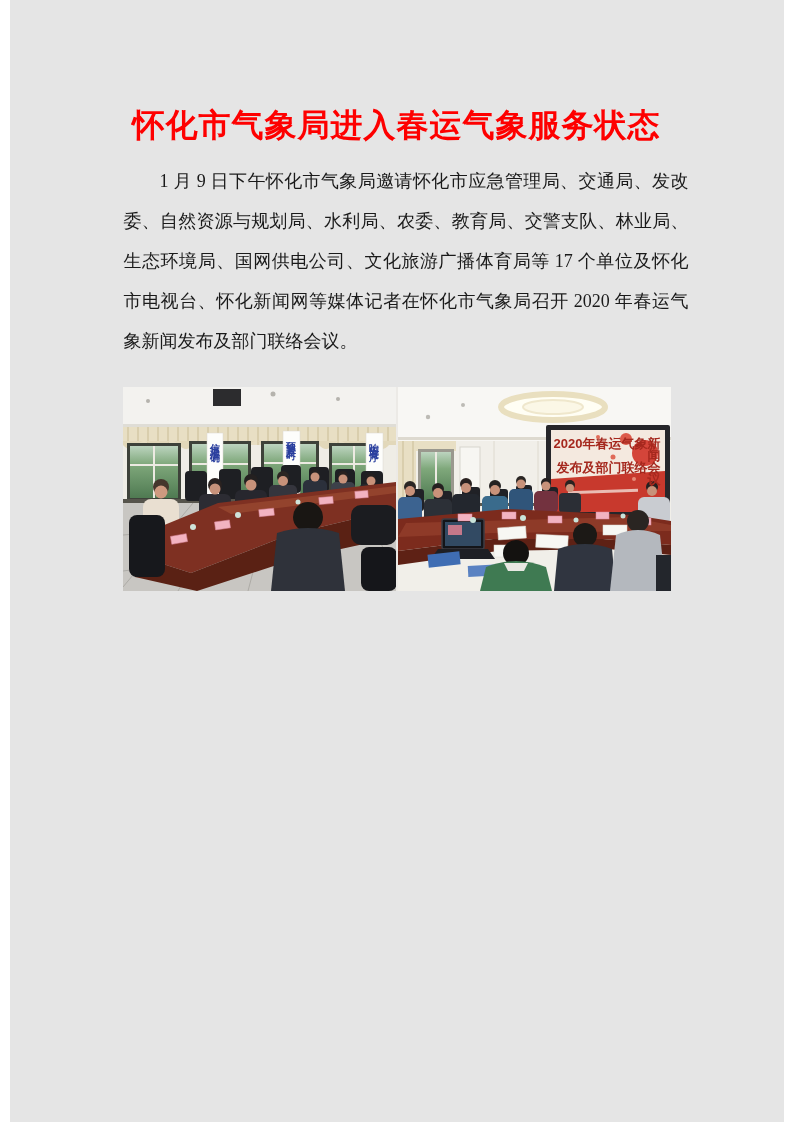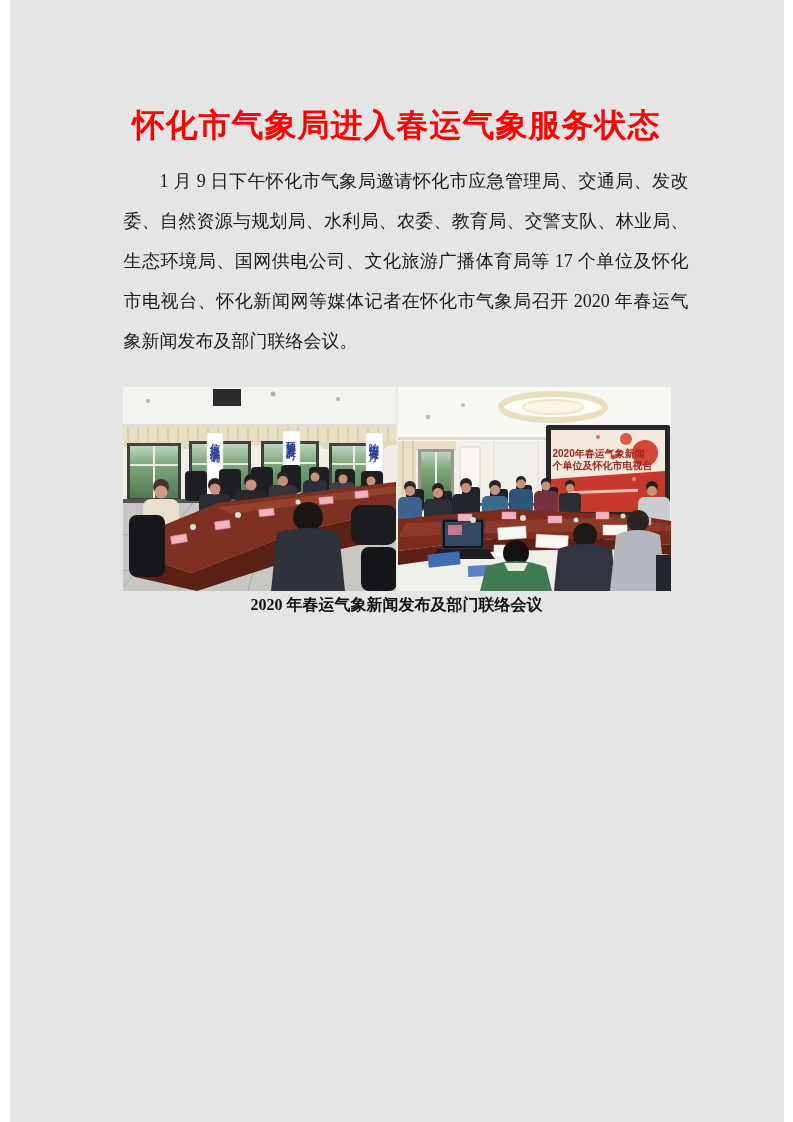--- a/index.html
+++ b/index.html
@@ -42,24 +42,24 @@
     writing-mode:vertical-rl;text-orientation:upright;
     font-family:"Liberation Sans",sans-serif;
     font-size:10px;font-weight:bold;color:#2a3f9e;
     letter-spacing:3px;line-height:16px;
     width:16px;overflow:hidden;
   }
   .banner-1{left:84px;top:48px;height:62px;}
   .banner-2{left:160px;top:46px;height:72px;}
   .banner-3{left:243px;top:48px;height:74px;}
   .screen-text{
-    position:absolute;left:430px;top:61px;width:108px;
-    text-align:left;color:#a5281e;
+    position:absolute;left:430px;top:51px;width:108px;
+    text-align:right;color:#a5281e;
     font-family:"Liberation Sans",sans-serif;
-    font-size:10px;line-height:12px;font-weight:bold;
+    font-size:13px;line-height:12px;font-weight:bold;
   }
   figcaption{
     margin-top:4px;
     text-align:center;
     font-size:16px;line-height:20px;font-weight:bold;
     font-family:"Liberation Serif",serif;
     color:#111111;
   }
 </style>
 </head>
@@ -321,19 +321,18 @@
             <rect x="258" y="168" width="15" height="36" fill="#23262c"></rect>
           </g>
         </g>
       </svg>
 
       <div class="banner-text banner-1">信息准确</div>
       <div class="banner-text banner-2">预警及时</div>
       <div class="banner-text banner-3">响应有序</div>
       <div class="screen-text">
         <div>2020年春运气象新闻</div>
-        <div>个单位及怀化市电视台</div>
+        <div>发布及部门联络会议</div>
       </div>
     </div>
-    <figcaption>2020 年春运气象新闻发布及部门联络会议</figcaption>
   </figure>
 
 </div>
 
 </body></html>

